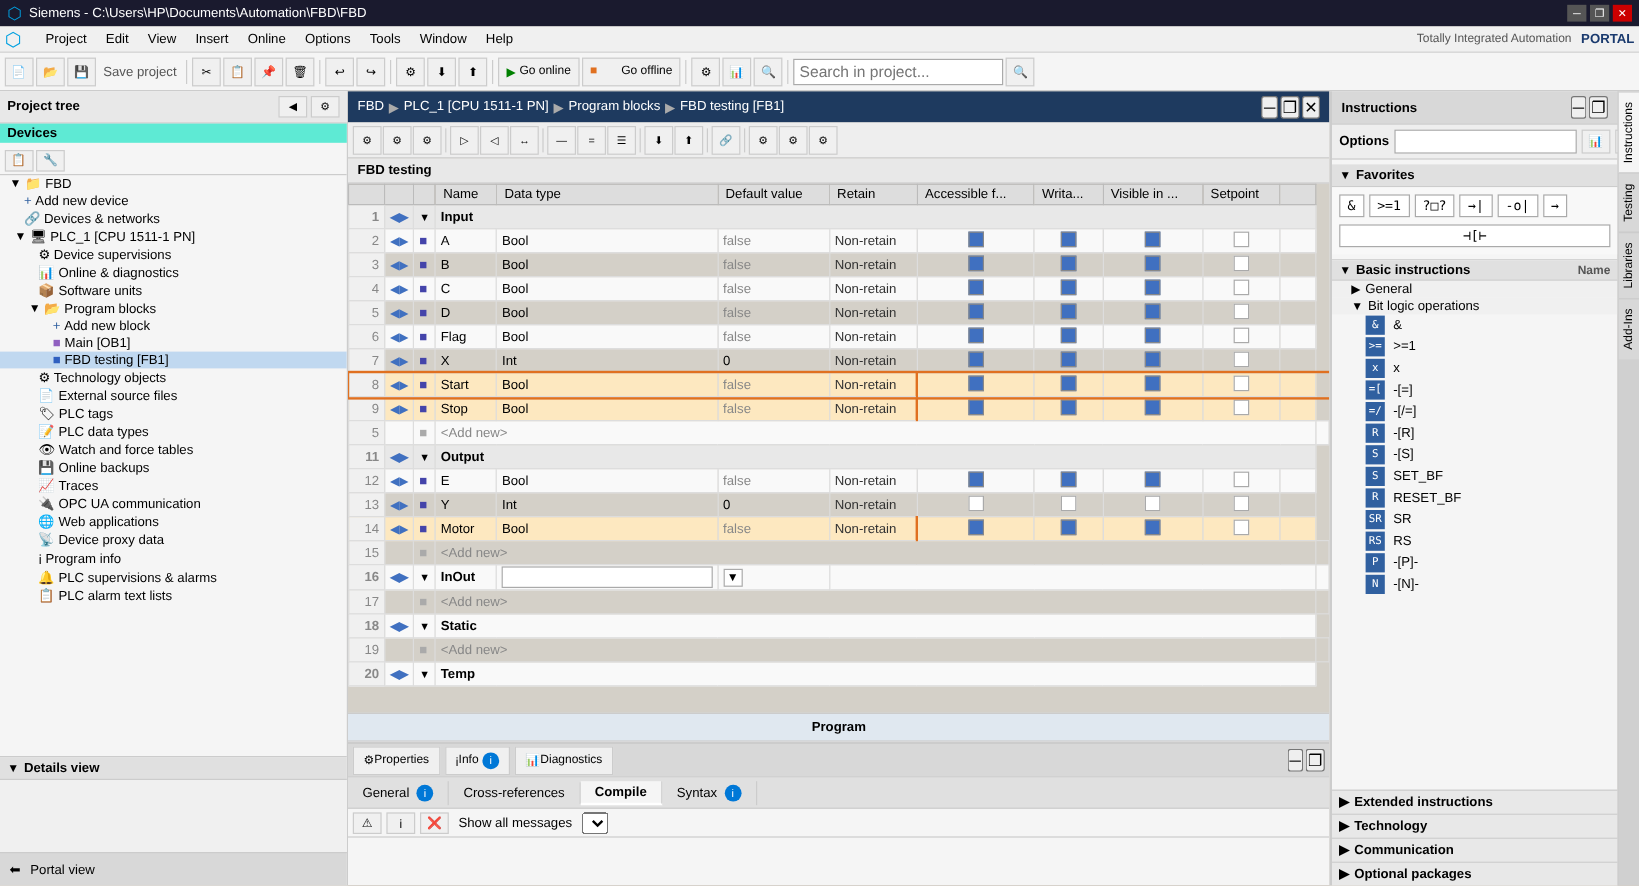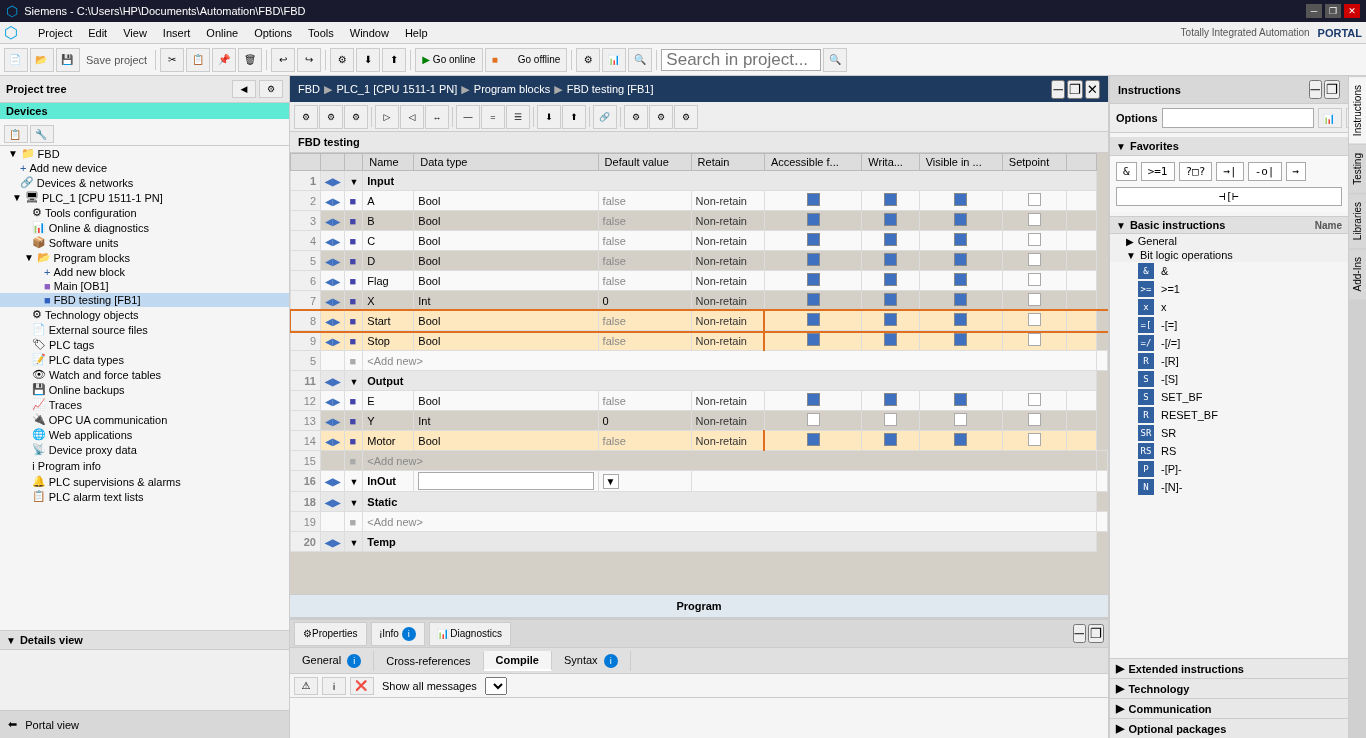--- a/index.html
+++ b/index.html
@@ -11,21 +11,21 @@
     #title-bar .win-btn { width: 16px; height: 14px; background: #555; color: #fff; border: none; font-size: 9px; cursor: pointer; display: flex; align-items: center; justify-content: center; }
 
     
     #menu-bar { background: #f0f0f0; height: 22px; display: flex; align-items: center; padding: 0 4px; border-bottom: 1px solid #ccc; }
     #menu-bar .menu-item { padding: 2px 8px; cursor: pointer; font-size: 11px; }
 
     
     #toolbar { background: #f5f5f5; height: 32px; display: flex; align-items: center; padding: 0 4px; border-bottom: 1px solid #ccc; gap: 2px; }
     .tb-btn { height: 24px; min-width: 24px; padding: 0 3px; background: #f0f0f0; border: 1px solid #ccc; cursor: pointer; display: flex; align-items: center; justify-content: center; font-size: 10px; }
     .tb-sep { width: 1px; height: 20px; background: #ccc; margin: 0 2px; }
-    .tb-search { height: 22px; width: 160px; border: 1px solid #aaa; padding: 0 4px; font-size: 17px; }
+    .tb-search { height: 22px; width: 175px; border: 1px solid #aaa; padding: 0 4px; font-size: 13px; }
     .tb-label { font-size: 11px; padding: 0 4px; color: #555; }
 
     
     #main-layout { display: flex; height: calc(738px - 22px - 22px - 32px); }
 
     
     #project-tree { width: 290px; background: #f5f5f5; border-right: 1px solid #ccc; display: flex; flex-direction: column; }
     #project-tree-header { background: #e8e8e8; padding: 4px 6px; font-weight: bold; border-bottom: 1px solid #ccc; display: flex; justify-content: space-between; align-items: center; }
     #project-tree-content { flex: 1; overflow: auto; padding: 4px 0; }
     .tree-item { display: flex; align-items: center; padding: 1px 4px; cursor: pointer; white-space: nowrap; }
@@ -210,21 +210,21 @@
       </div>
       <div class="tree-item">
         <span class="indent" style="width:8px;"></span>
         <span style="margin-right:3px; font-size:10px;">▼</span>
         <span class="icon">🖥</span>
         <span>PLC_1 [CPU 1511-1 PN]</span>
       </div>
       <div class="tree-item">
         <span class="indent" style="width:28px;"></span>
         <span class="icon">⚙</span>
-        <span>Tools configuration</span>
+        <span>Device supervisions</span>
       </div>
       <div class="tree-item">
         <span class="indent" style="width:28px;"></span>
         <span class="icon">📊</span>
         <span>Online &amp; diagnostics</span>
       </div>
       <div class="tree-item">
         <span class="indent" style="width:28px;"></span>
         <span class="icon">📦</span>
         <span>Software units</span>
@@ -597,20 +597,27 @@
               <td><span style="font-size:9px;">▼</span></td>
               <td><strong>InOut</strong></td>
               <td><input style="width: 100%; font-size: 11px; border: 1px solid rgb(170, 170, 170); height: 18px;"></td>
               <td>
                 <span style="border:1px solid #aaa; padding:1px 2px; background:#fff; font-size:10px; cursor:pointer;">▼</span>
               </td>
               <td colspan="6"></td>
               <td></td>
             </tr>
 
+            <tr>
+              <td class="col-num">17</td>
+              <td></td>
+              <td><span style="color:#aaa;">■</span></td>
+              <td class="add-new" colspan="9">&lt;Add new&gt;</td>
+              <td></td>
+            </tr>
 
             <tr class="section-header">
               <td class="col-num">18</td>
               <td><span style="color:#4070c0; font-size:10px;">◀▶</span></td>
               <td><span style="font-size:9px;">▼</span></td>
               <td colspan="9"><strong>Static</strong></td>
             </tr>
 
             <tr>
               <td class="col-num">19</td>

